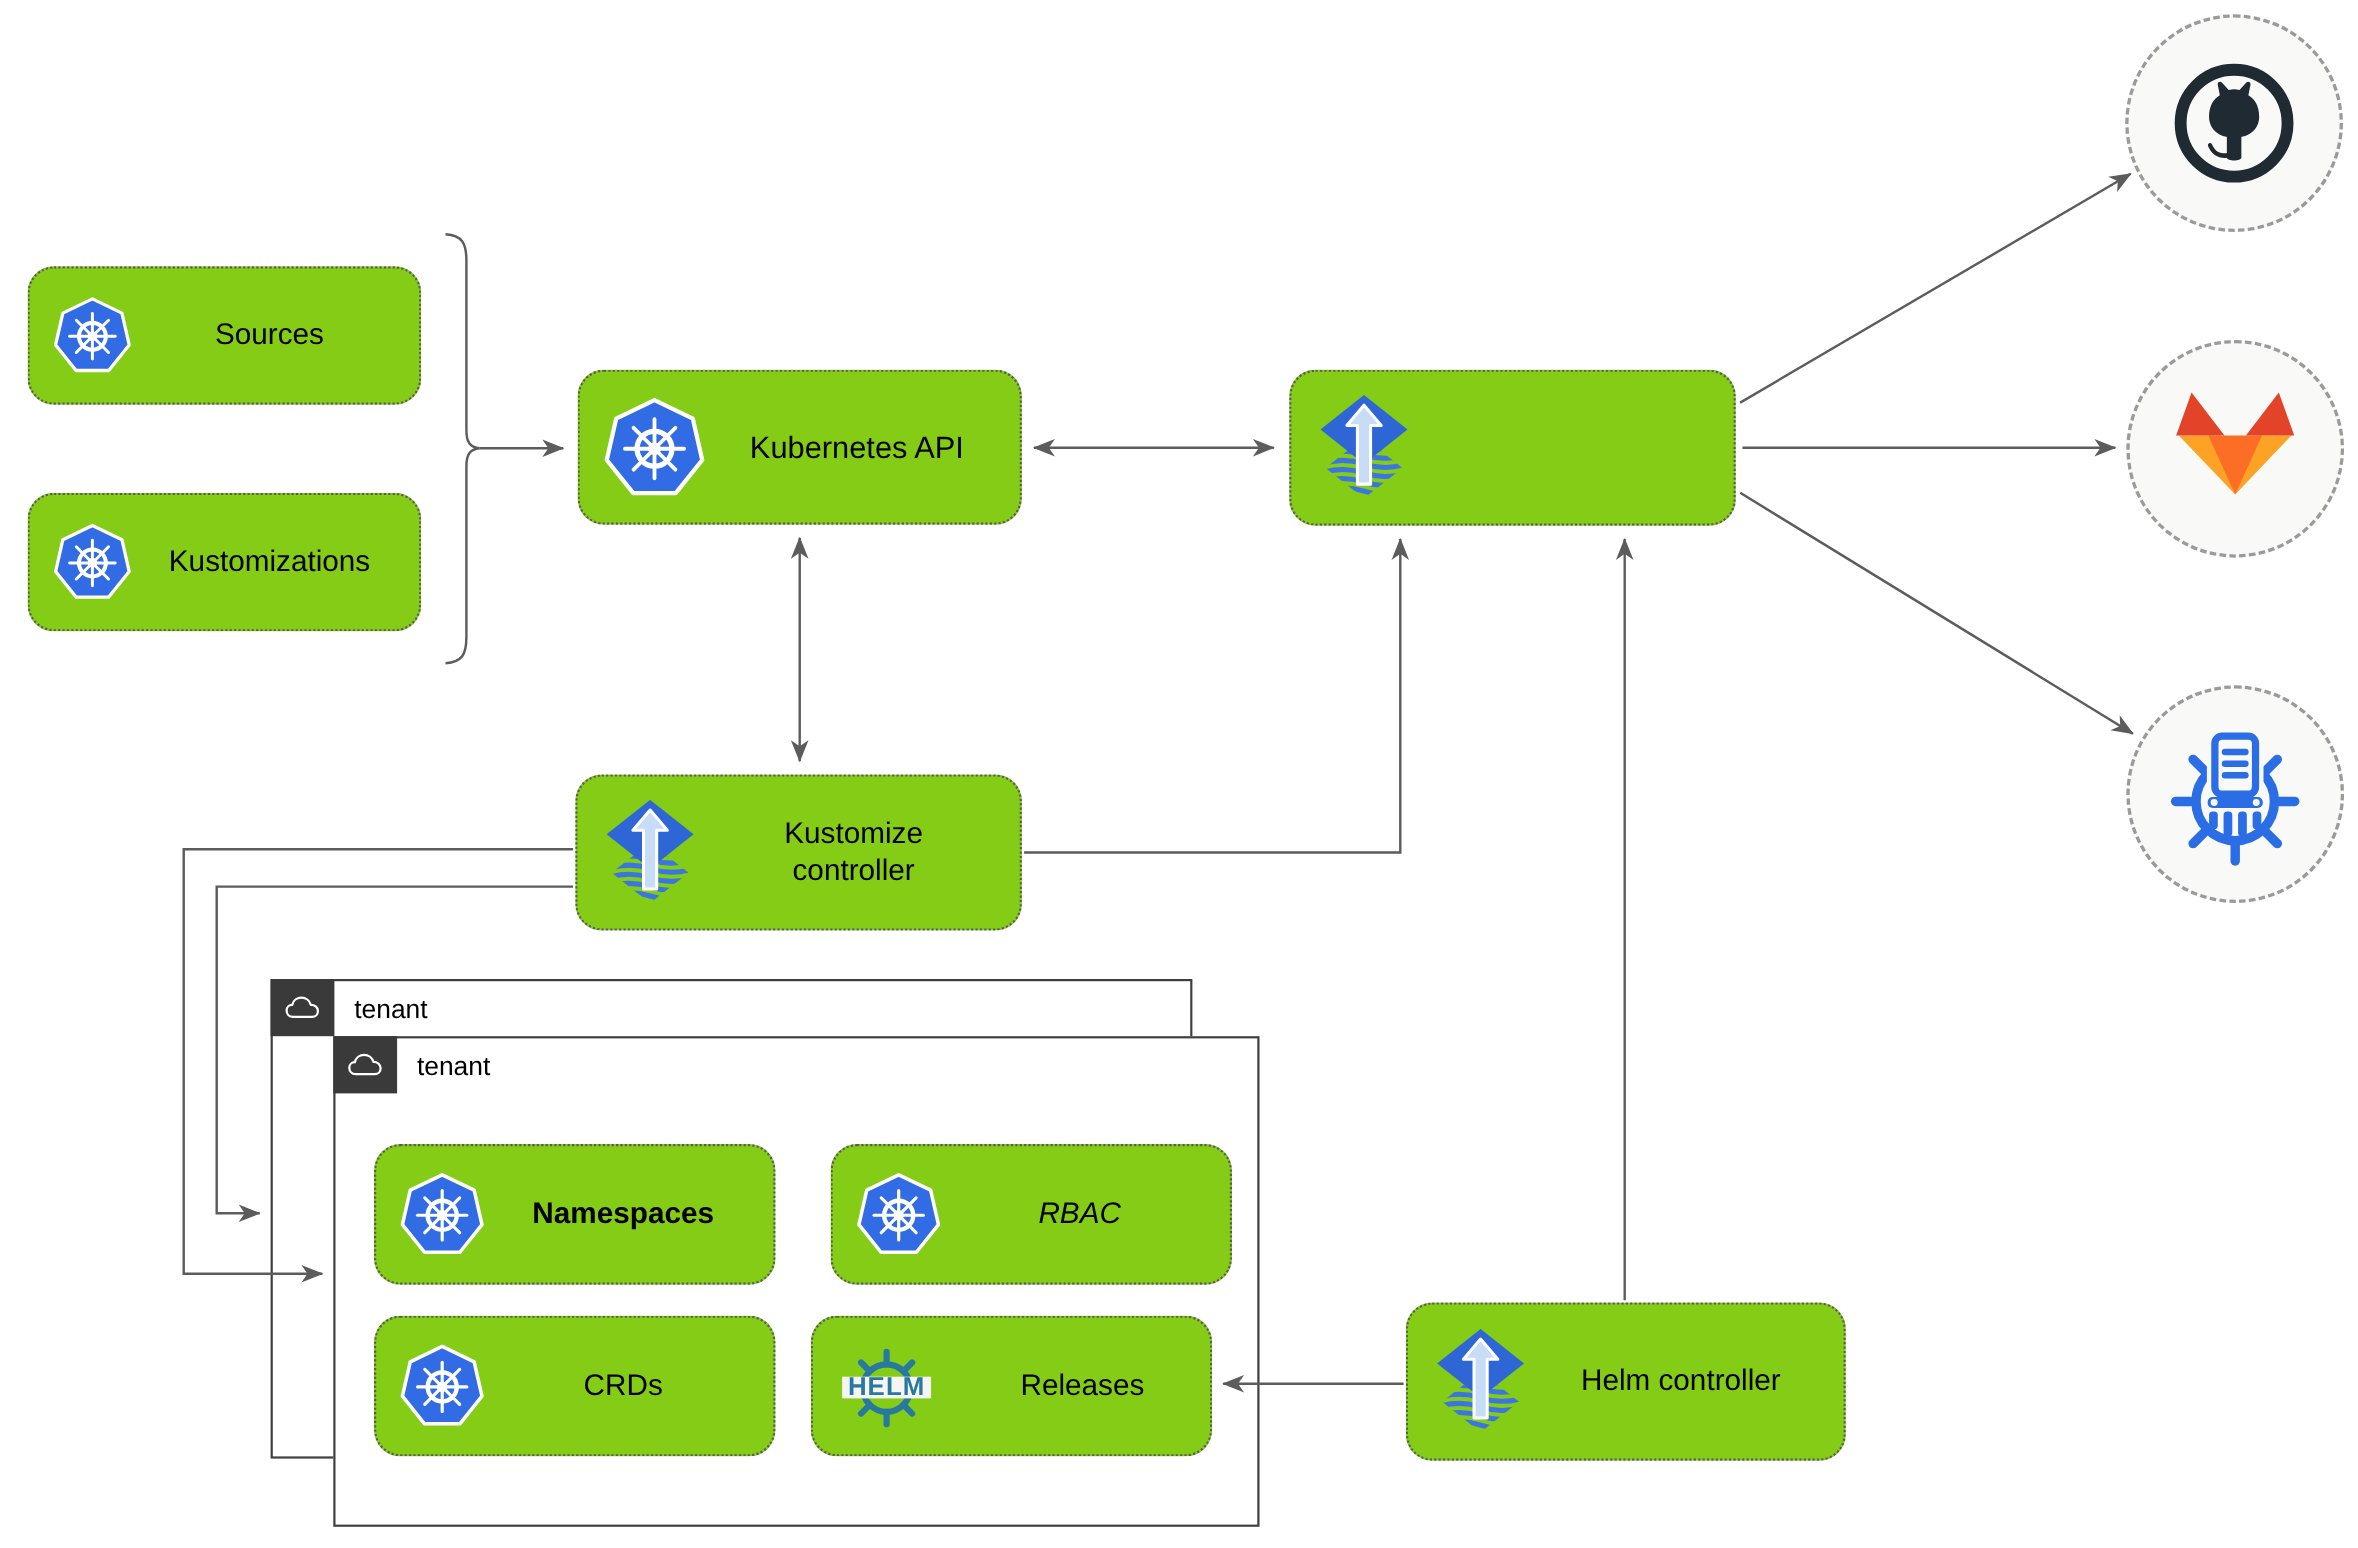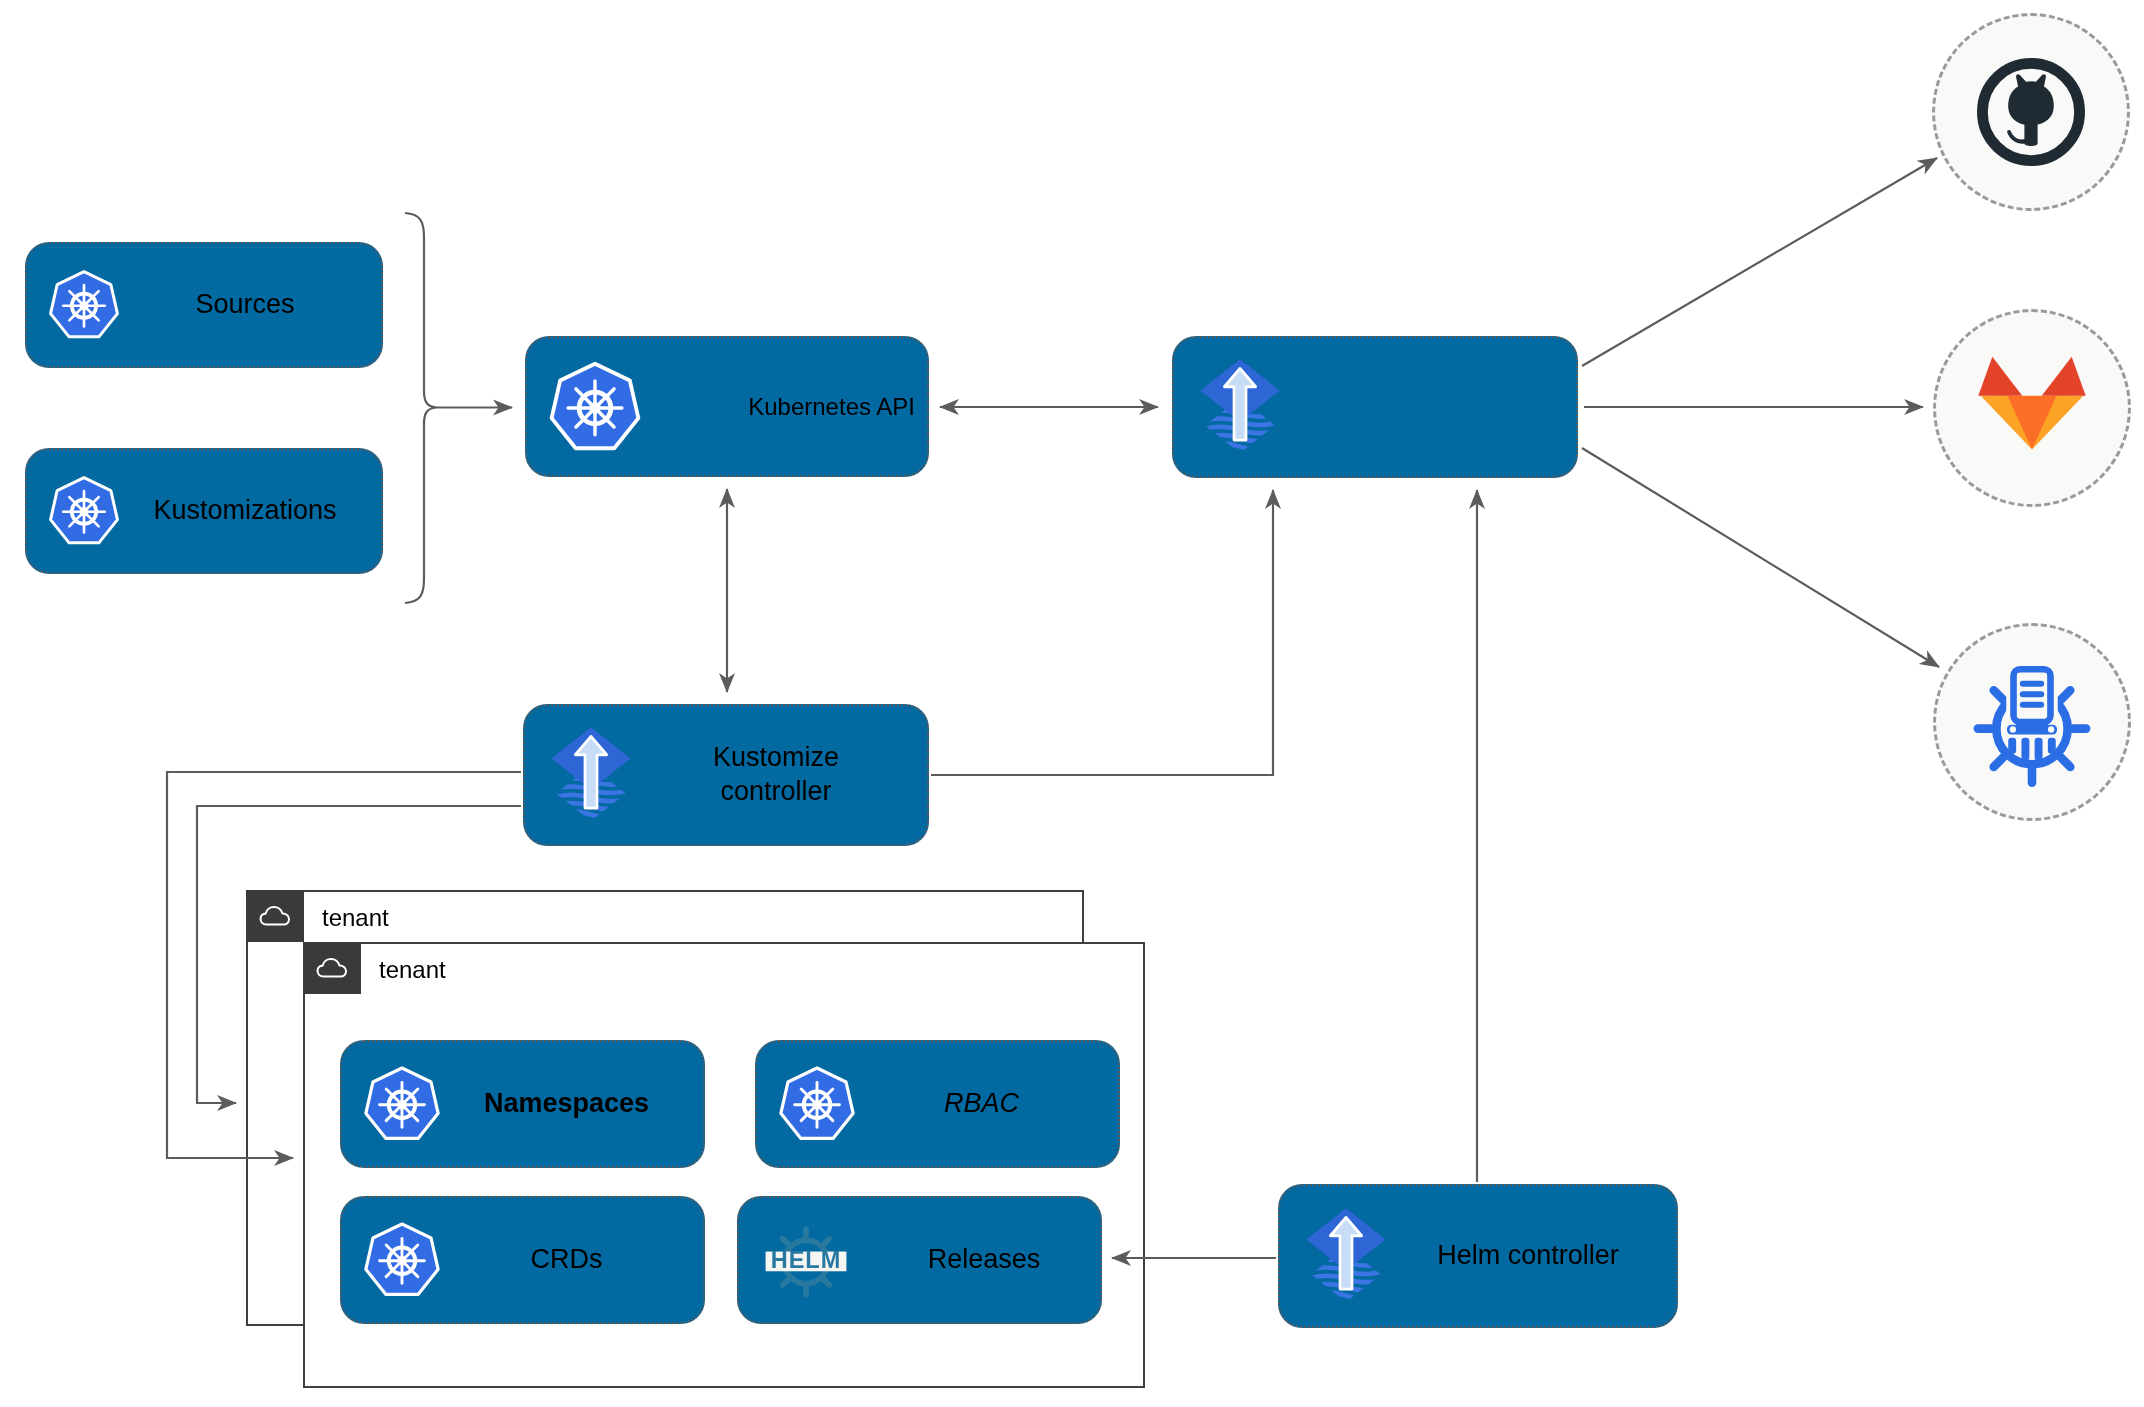--- a/index.html
+++ b/index.html
@@ -2,27 +2,27 @@
 <html><head>
 <meta charset="utf-8">
 <style>
   html,body{margin:0;padding:0;background:#ffffff;}
   .stage{
     position:relative;width:2144px;height:1407px;background:#ffffff;overflow:hidden;
     font-family:"Liberation Sans","DejaVu Sans",sans-serif;color:#000;
   }
   
   .node{
-    position:absolute;box-sizing:border-box;background:#0369a1;
+    position:absolute;box-sizing:border-box;background:#84cc16;
     border:2.5px dotted #5a5a5a;border-radius:24px;
     display:flex;align-items:center;z-index:3;
   }
   .node .nicon{margin-left:20px;flex:0 0 auto;display:block;}
   .node .nlbl{flex:1;text-align:center;font-size:27px;line-height:1.25;padding-right:12px;}
-  .node.big .nlbl{font-size:24px;text-align:right;}
+  .node.big .nlbl{font-size:28px;}
   .node.ctrl .nlbl{flex:none;width:190px;margin:0 auto;}
   
   .tenant{position:absolute;box-sizing:border-box;background:#ffffff;border:2.5px solid #3f3f3f;}
   .tenant.outer{z-index:1;}
   .tenant.inner{z-index:2;}
   .tenant .tab{
     position:absolute;top:-2.5px;left:-2.5px;width:58px;height:52px;background:#3a3a3a;
     display:flex;align-items:center;justify-content:center;
   }
   .tenant .tlbl{

